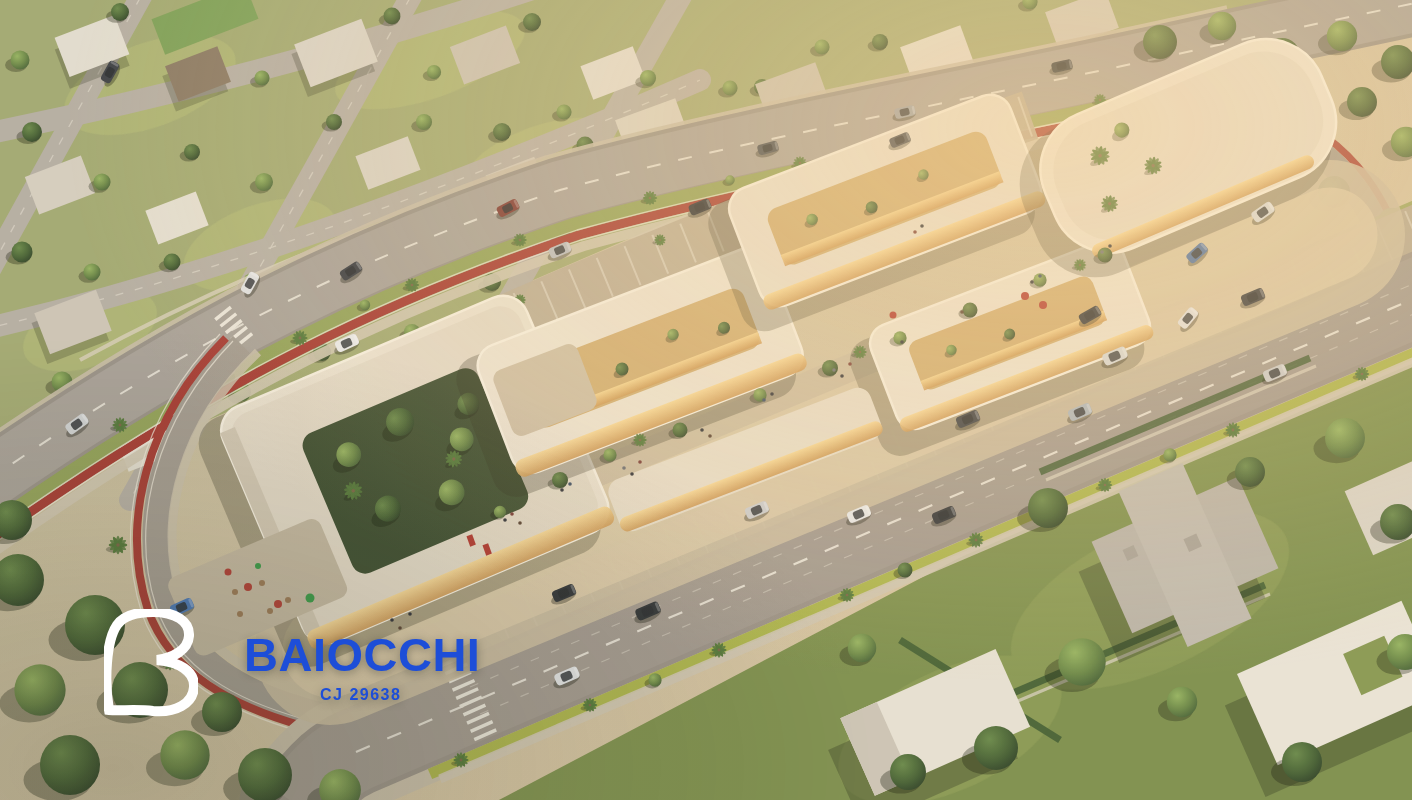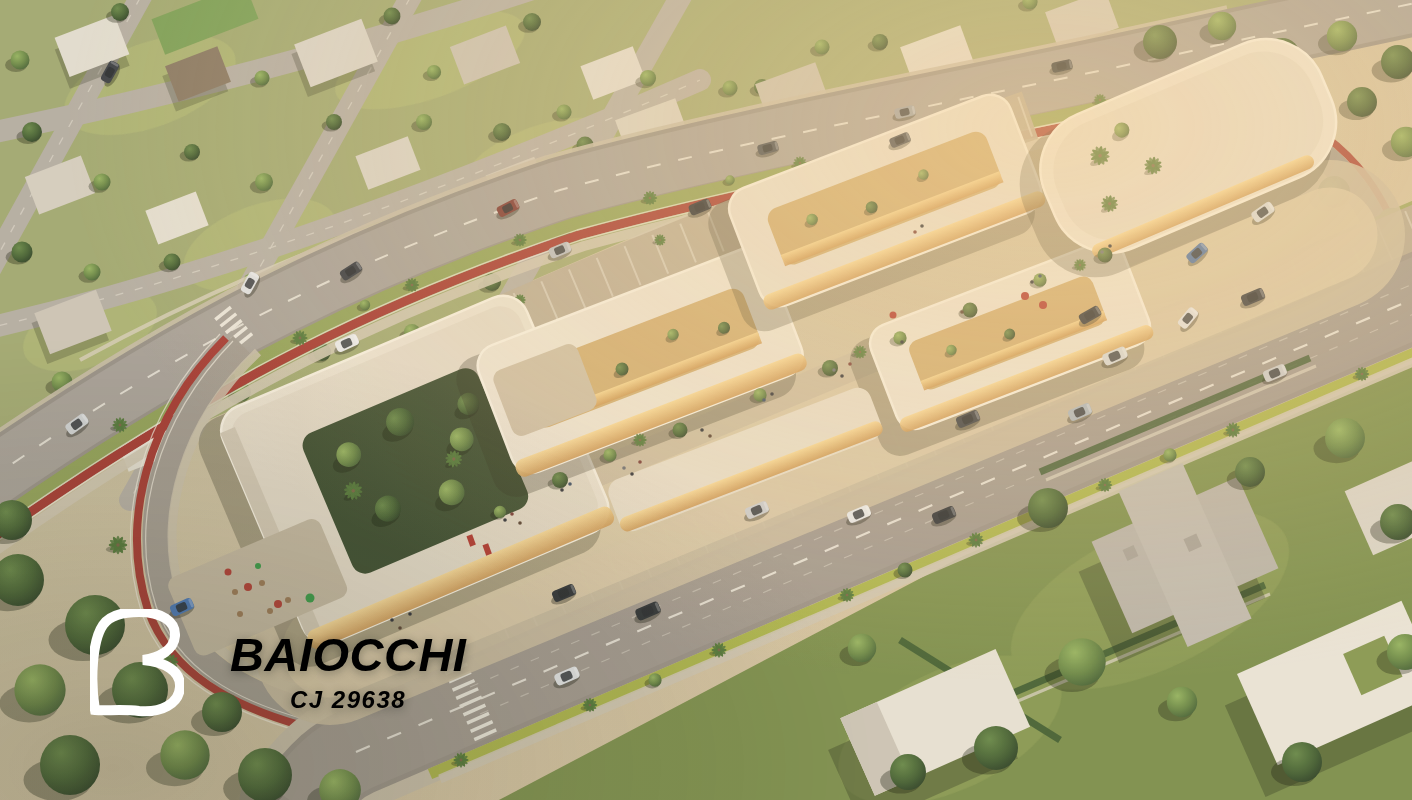--- a/index.html
+++ b/index.html
@@ -1,25 +1,25 @@
 <!DOCTYPE html>
 <html><head>
 <meta charset="utf-8">
 <style>
   html,body{margin:0;padding:0;}
   body{width:1412px;height:800px;overflow:hidden;background:#c9bda6;font-family:"Liberation Sans",sans-serif;}
   .stage{position:relative;width:1412px;height:800px;}
   .scene-svg{position:absolute;left:0;top:0;}
-  .watermark{position:absolute;left:90px;top:599px;display:flex;color:#000000;
-             text-shadow:0 2px 10px rgba(15,20,15,.38);font-style:italic;}
+  .watermark{position:absolute;left:104px;top:599px;display:flex;color:#1d4ed8;
+             text-shadow:0 2px 10px rgba(15,20,15,.38);}
   .b-mark{width:94px;height:108px;margin-top:10px;flex:none;}
   .wm-text{margin-left:46px;padding-top:32px;white-space:nowrap;}
   .brand{font-size:47px;font-weight:700;line-height:1.0;letter-spacing:.5px;}
   .subtitle{font-size:27px;font-weight:400;letter-spacing:20px;margin-top:4px;opacity:.97;}
-  .license{font-size:24px;font-weight:700;letter-spacing:1.5px;margin-top:8px;margin-left:60px;}
+  .license{font-size:16px;font-weight:700;letter-spacing:1.5px;margin-top:8px;margin-left:76px;}
 </style>
 </head>
 <body>
 
 <div class="stage">
 <svg class="scene-svg" width="1412" height="800" viewBox="0 0 1412 800">
   <defs>
     <radialGradient id="gTreeL" cx="0.35" cy="0.3" r="0.75">
       <stop offset="0" stop-color="#96b463"></stop>
           <stop offset="0.6" stop-color="#6d8a4a"></stop>

